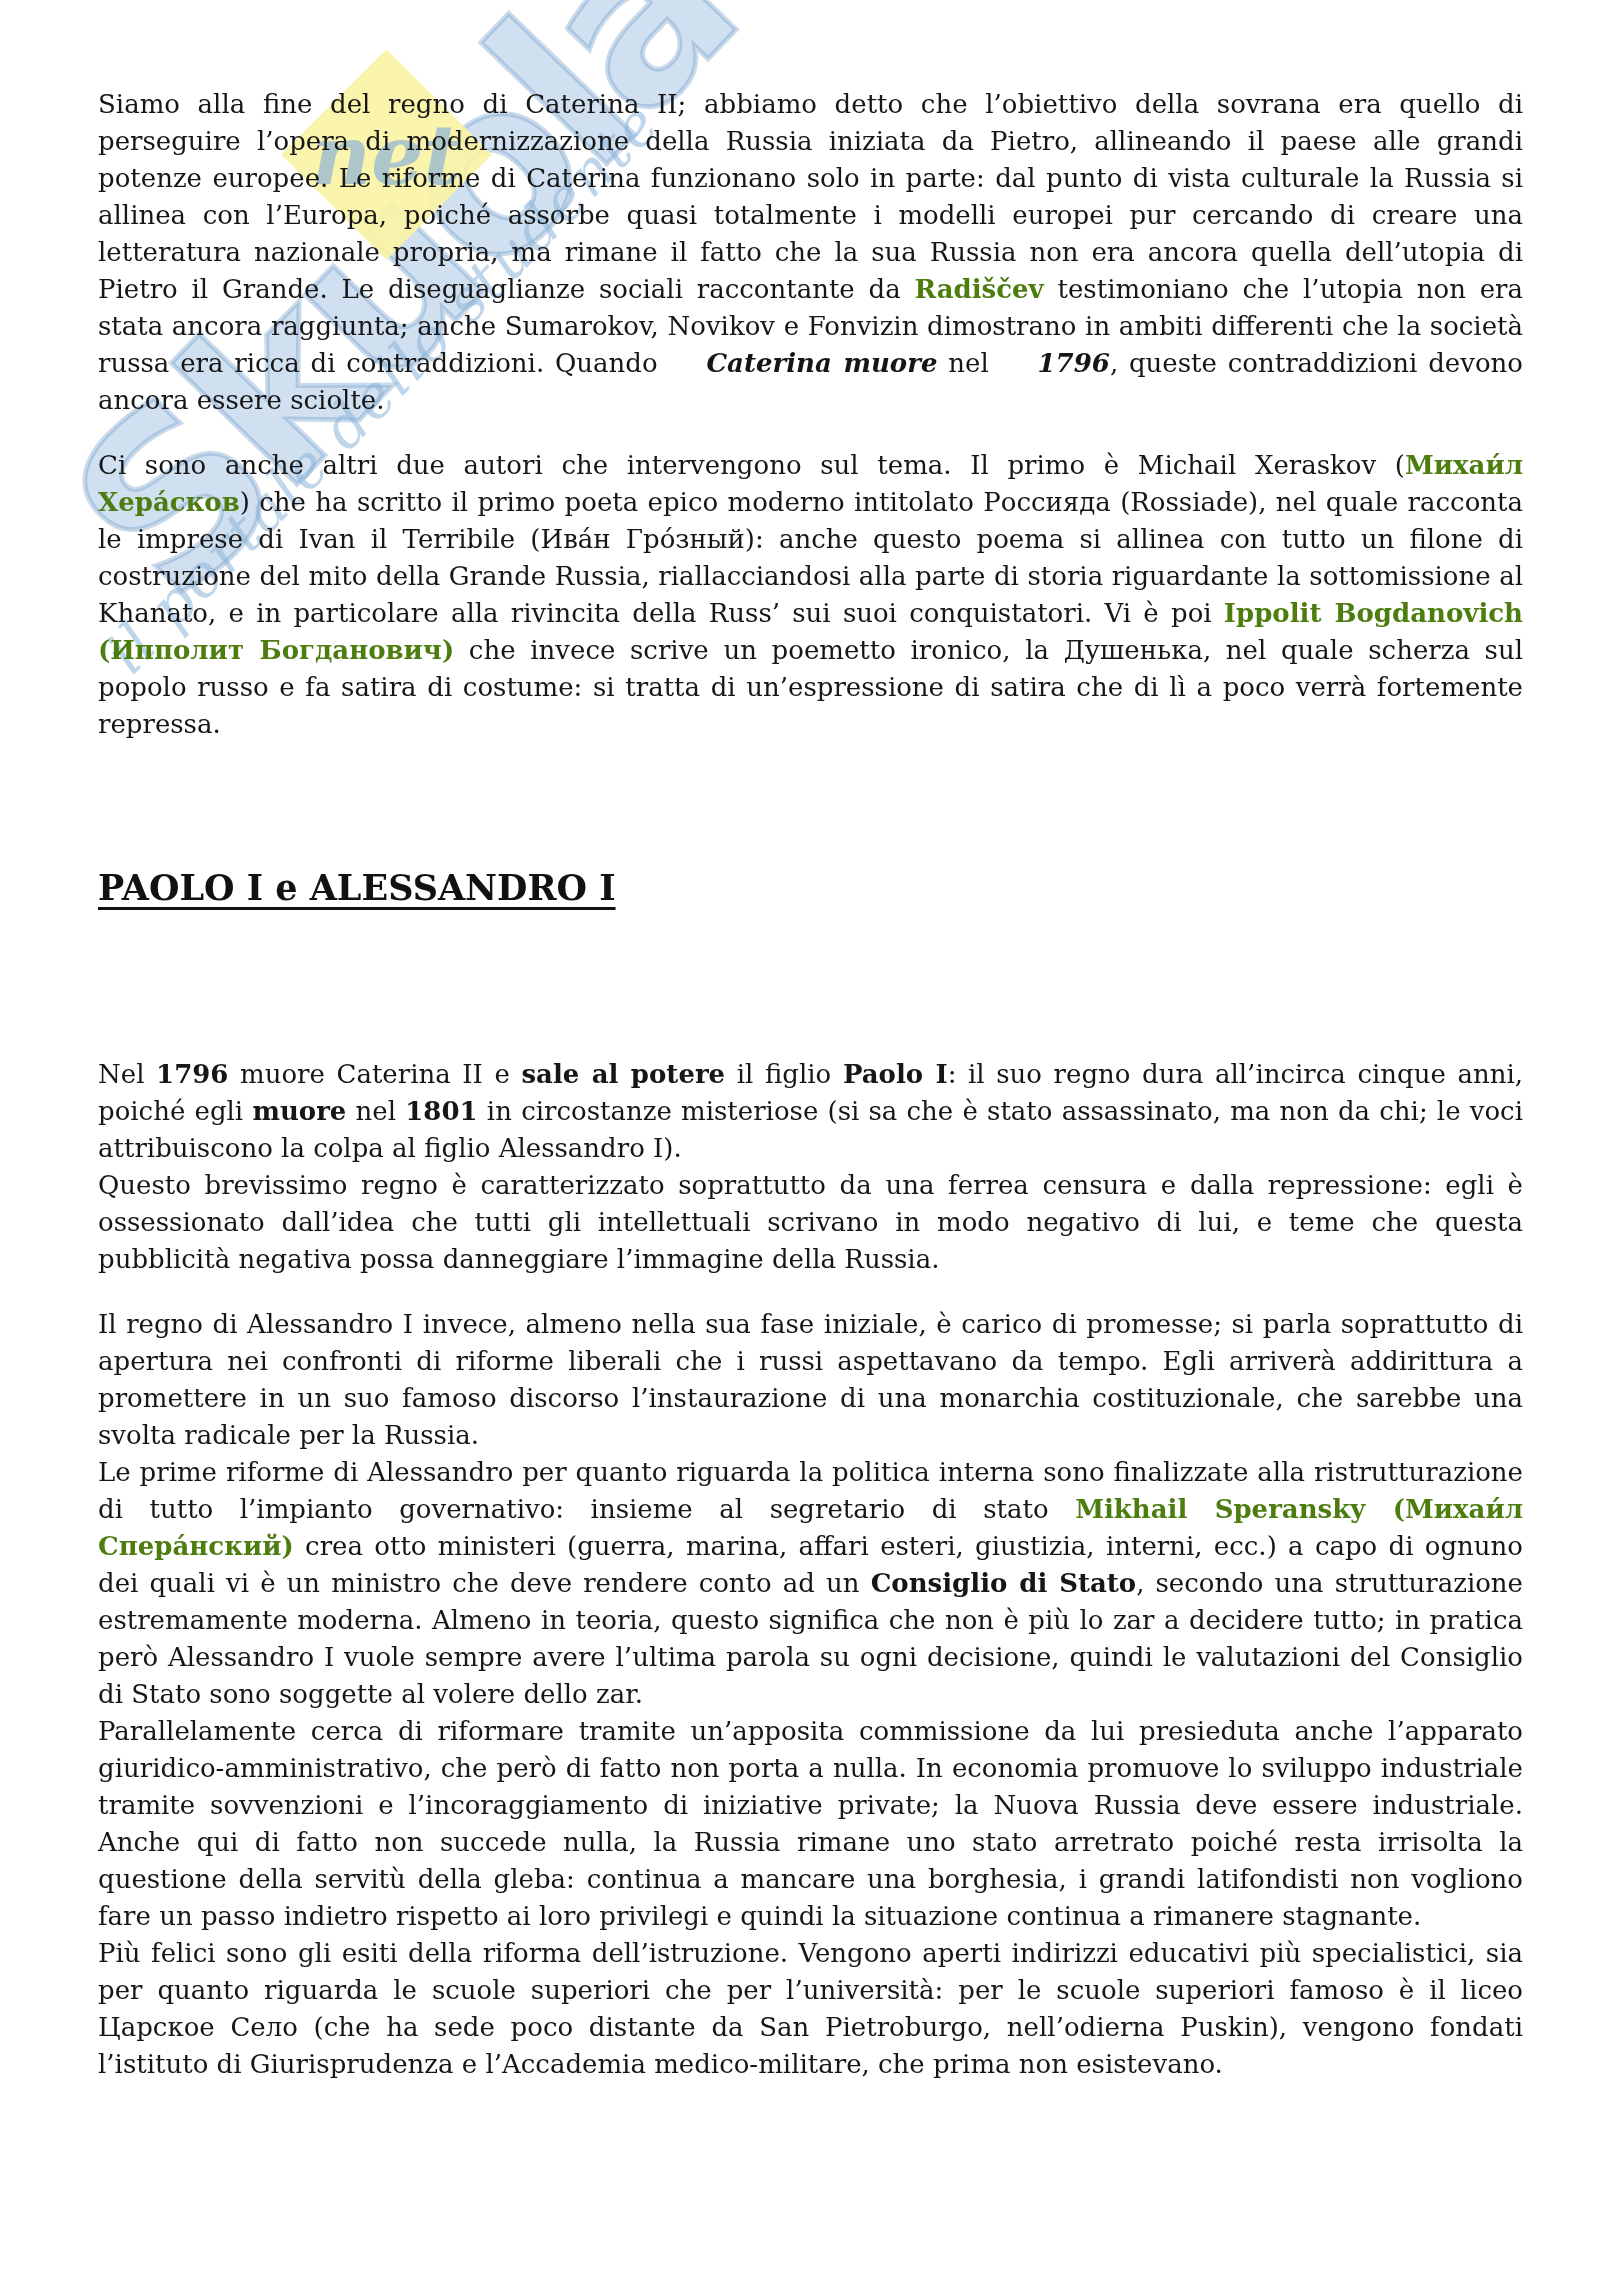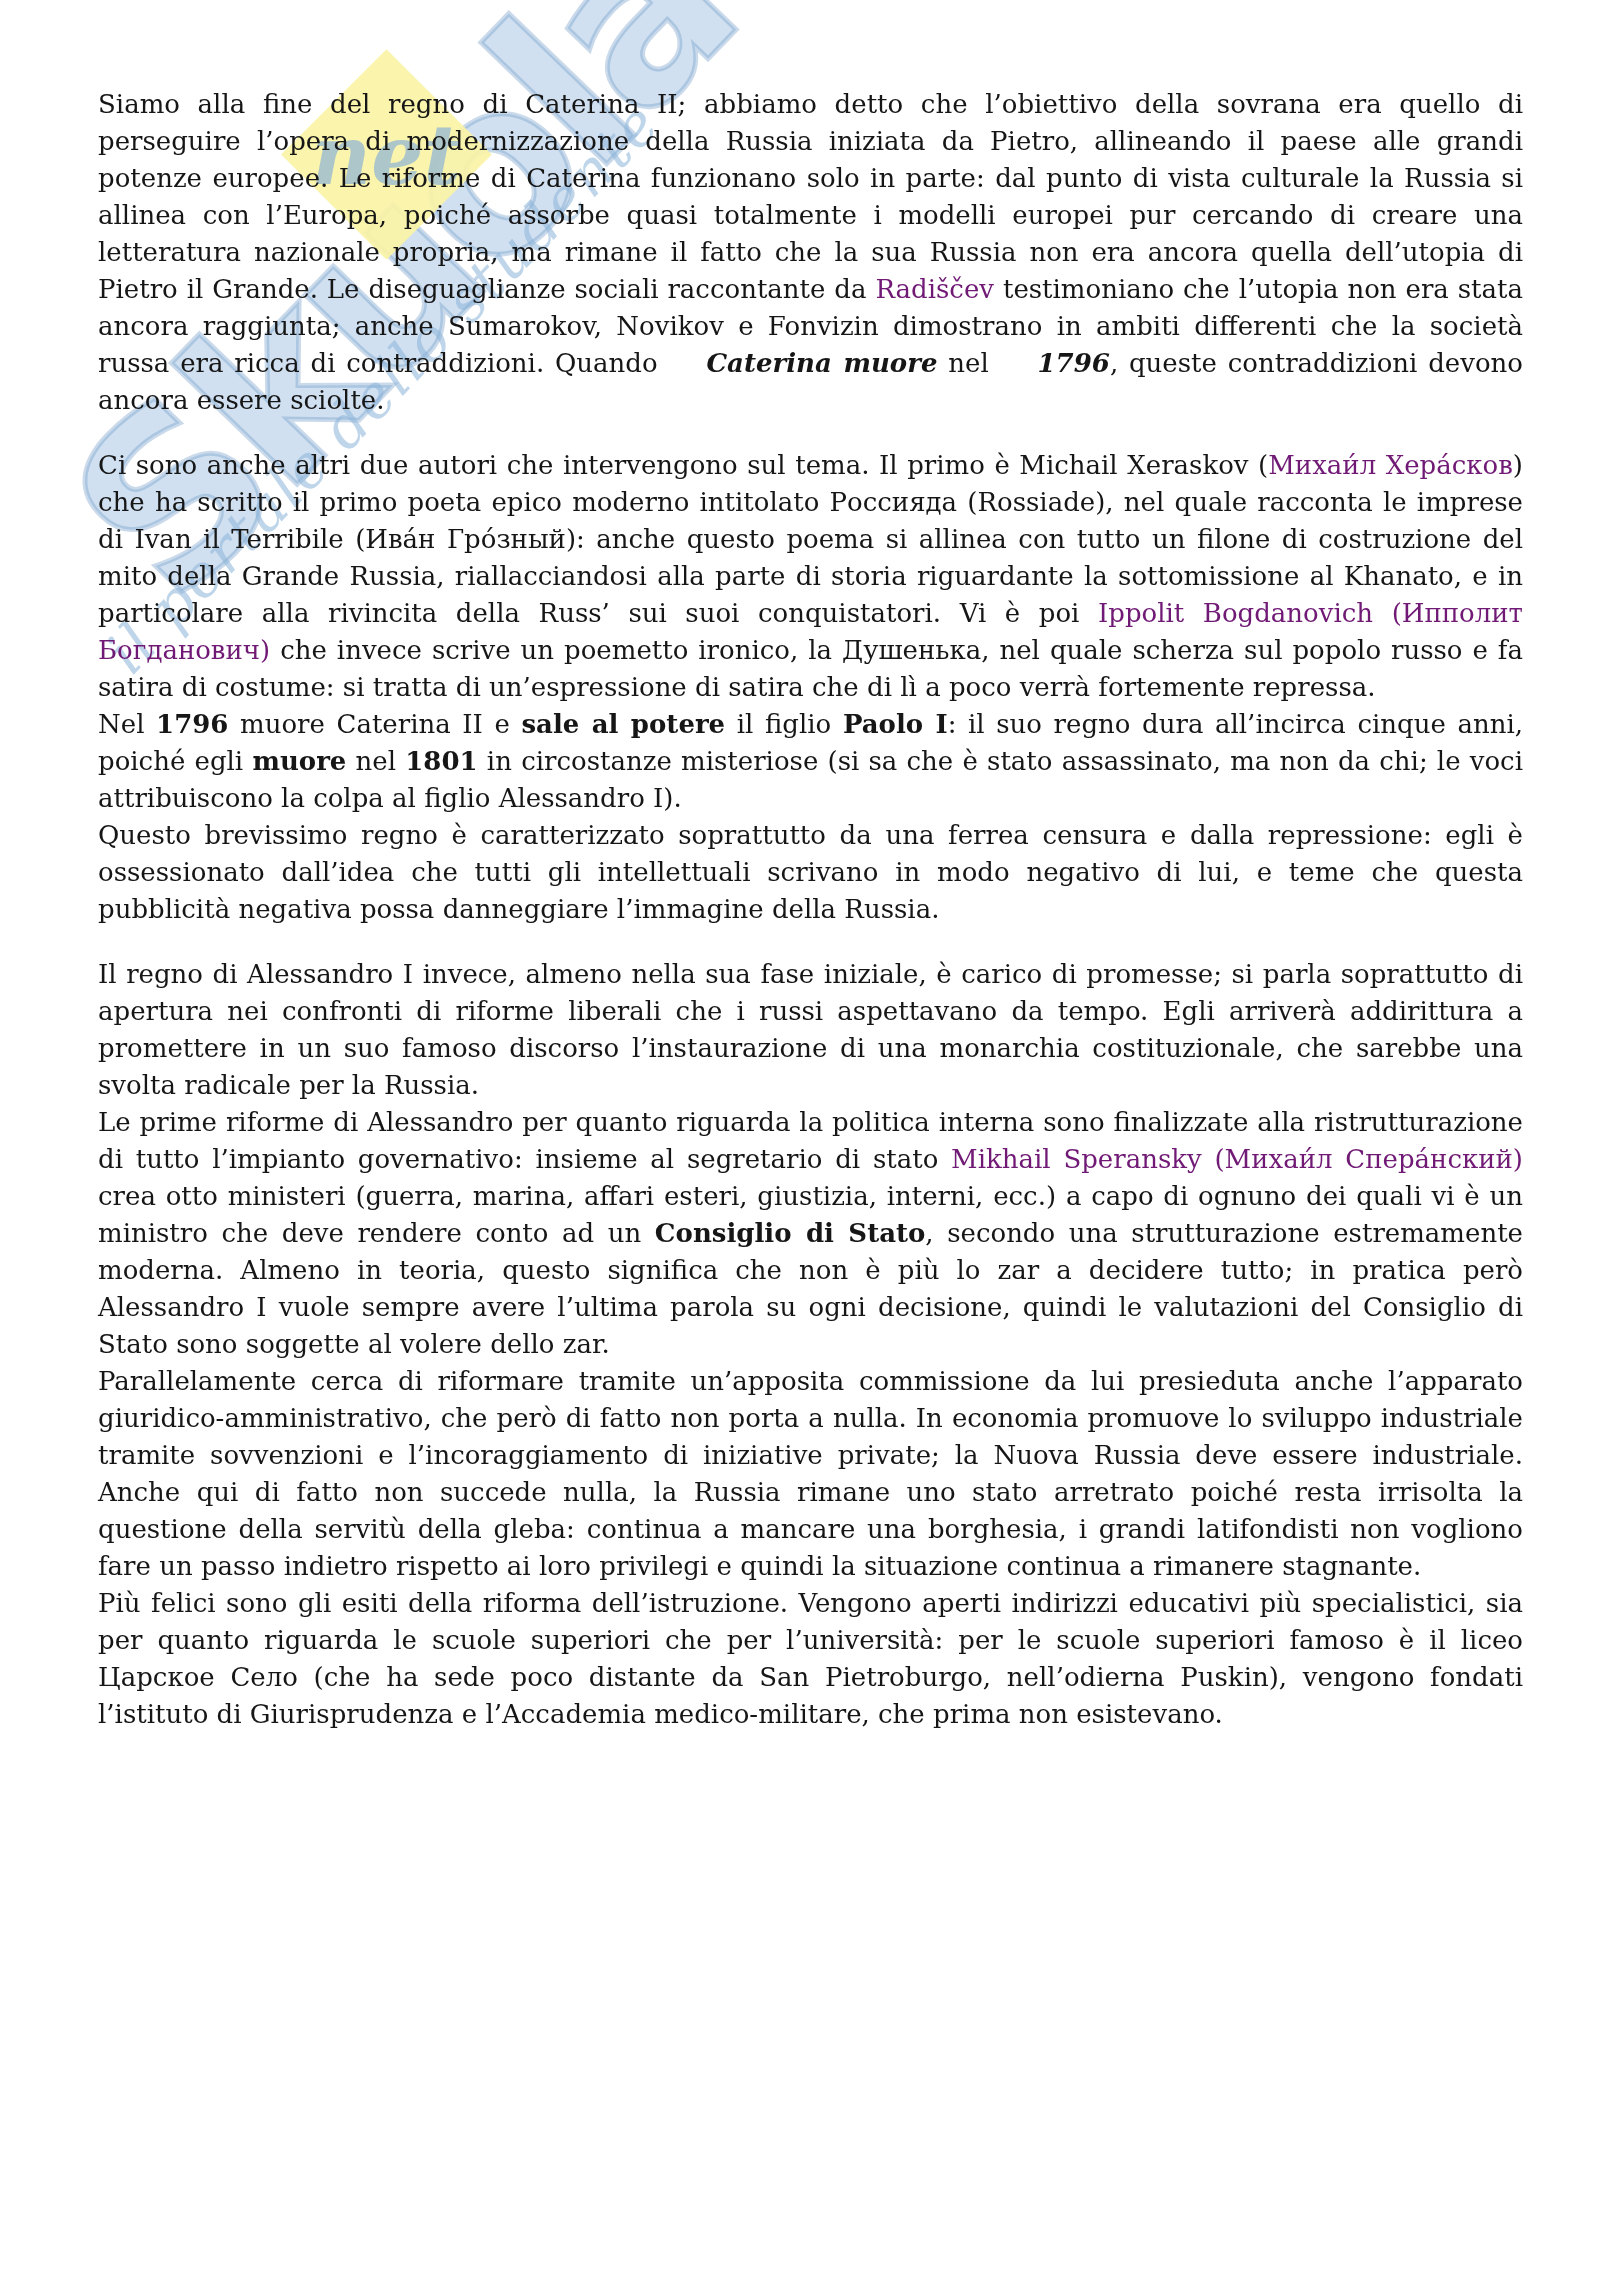--- a/index.html
+++ b/index.html
@@ -95,38 +95,39 @@
     color: #111111;
   }
   .doc-heading .heading-text {
     text-decoration: underline;
     text-decoration-thickness: 2.9px;
     text-underline-offset: 6.9px;
   }
   .run-n  { }
   .run-b  { font-weight: bold; }
   .run-bi { font-weight: bold; font-style: italic; margin-left: 38px; }
-  .run-g  { color: #701a75; }
+  .run-g  { color: #4d7c0f; font-weight: bold; }
 </style>
 </head>
 <body>
 
 <div class="page">
 
   <div class="watermark">
     <div class="wm-brand">Skuola</div>
     <div class="wm-diamond">
       <span class="wm-net">net</span>
     </div>
     <div class="wm-slogan">il portale dello studente</div>
   </div>
 
   <main class="content">
       <p class="doc-paragraph"><span class="run-n">Siamo alla fine del regno di Caterina II; abbiamo detto che l’obiettivo della sovrana era quello di perseguire l’opera di modernizzazione della Russia iniziata da Pietro, allineando il paese alle grandi potenze europee. Le riforme di Caterina funzionano solo in parte: dal punto di vista culturale la Russia si allinea con l’Europa, poiché assorbe quasi totalmente i modelli europei pur cercando di creare una letteratura nazionale propria, ma rimane il fatto che la sua Russia non era ancora quella dell’utopia di Pietro il Grande. Le diseguaglianze sociali raccontante da </span><span class="run-g">Radiščev</span><span class="run-n"> testimoniano che l’utopia non era stata ancora raggiunta; anche Sumarokov, Novikov e Fonvizin dimostrano in ambiti differenti che la società russa era ricca di contraddizioni. Quando </span><span class="run-bi">Caterina muore</span><span class="run-n"> nel </span><span class="run-bi">1796</span><span class="run-n">, queste contraddizioni devono ancora essere sciolte.</span></p>
       <p class="doc-paragraph gap-blank"><span class="run-n">Ci sono anche altri due autori che intervengono sul tema. Il primo è Michail Xeraskov (</span><span class="run-g">Михаи́л Хера́сков</span><span class="run-n">) che ha scritto il primo poeta epico moderno intitolato Россияда (Rossiade), nel quale racconta le imprese di Ivan il Terribile (Ива́н Гро́зный): anche questo poema si allinea con tutto un filone di costruzione del mito della Grande Russia, riallacciandosi alla parte di storia riguardante la sottomissione al Khanato, e in particolare alla rivincita della Russ’ sui suoi conquistatori. Vi è poi </span><span class="run-g">Ippolit Bogdanovich (Ипполит Богданович)</span><span class="run-n"> che invece scrive un poemetto ironico, la Душенька, nel quale scherza sul popolo russo e fa satira di costume: si tratta di un’espressione di satira che di lì a poco verrà fortemente repressa.</span></p>
+      <h1 class="doc-heading"><span class="heading-text"><span class="run-n">PAOLO I e ALESSANDRO I</span></span></h1>
       <p class="doc-paragraph"><span class="run-n">Nel </span><span class="run-b">1796</span><span class="run-n"> muore Caterina II e </span><span class="run-b">sale al potere</span><span class="run-n"> il figlio </span><span class="run-b">Paolo I</span><span class="run-n">: il suo regno dura all’incirca cinque anni, poiché egli </span><span class="run-b">muore</span><span class="run-n"> nel </span><span class="run-b">1801</span><span class="run-n"> in circostanze misteriose (si sa che è stato assassinato, ma non da chi; le voci attribuiscono la colpa al figlio Alessandro I).</span></p>
       <p class="doc-paragraph"><span class="run-n">Questo brevissimo regno è caratterizzato soprattutto da una ferrea censura e dalla repressione: egli è ossessionato dall’idea che tutti gli intellettuali scrivano in modo negativo di lui, e teme che questa pubblicità negativa possa danneggiare l’immagine della Russia.</span></p>
       <p class="doc-paragraph gap-blank"><span class="run-n">Il regno di Alessandro I invece, almeno nella sua fase iniziale, è carico di promesse; si parla soprattutto di apertura nei confronti di riforme liberali che i russi aspettavano da tempo. Egli arriverà addirittura a promettere in un suo famoso discorso l’instaurazione di una monarchia costituzionale, che sarebbe una svolta radicale per la Russia.</span></p>
       <p class="doc-paragraph"><span class="run-n">Le prime riforme di Alessandro per quanto riguarda la politica interna sono finalizzate alla ristrutturazione di tutto l’impianto governativo: insieme al segretario di stato </span><span class="run-g">Mikhail Speransky (Михаи́л Спера́нский)</span><span class="run-n"> crea otto ministeri (guerra, marina, affari esteri, giustizia, interni, ecc.) a capo di ognuno dei quali vi è un ministro che deve rendere conto ad un </span><span class="run-b">Consiglio di Stato</span><span class="run-n">, secondo una strutturazione estremamente moderna. Almeno in teoria, questo significa che non è più lo zar a decidere tutto; in pratica però Alessandro I vuole sempre avere l’ultima parola su ogni decisione, quindi le valutazioni del Consiglio di Stato sono soggette al volere dello zar.</span></p>
       <p class="doc-paragraph"><span class="run-n">Parallelamente cerca di riformare tramite un’apposita commissione da lui presieduta anche l’apparato giuridico-amministrativo, che però di fatto non porta a nulla. In economia promuove lo sviluppo industriale tramite sovvenzioni e l’incoraggiamento di iniziative private; la Nuova Russia deve essere industriale. Anche qui di fatto non succede nulla, la Russia rimane uno stato arretrato poiché resta irrisolta la questione della servitù della gleba: continua a mancare una borghesia, i grandi latifondisti non vogliono fare un passo indietro rispetto ai loro privilegi e quindi la situazione continua a rimanere stagnante.</span></p>
       <p class="doc-paragraph"><span class="run-n">Più felici sono gli esiti della riforma dell’istruzione. Vengono aperti indirizzi educativi più specialistici, sia per quanto riguarda le scuole superiori che per l’università: per le scuole superiori famoso è il liceo Царское Село (che ha sede poco distante da San Pietroburgo, nell’odierna Puskin), vengono fondati l’istituto di Giurisprudenza e l’Accademia medico-militare, che prima non esistevano.</span></p>
     </main>
 
 </div>
 

